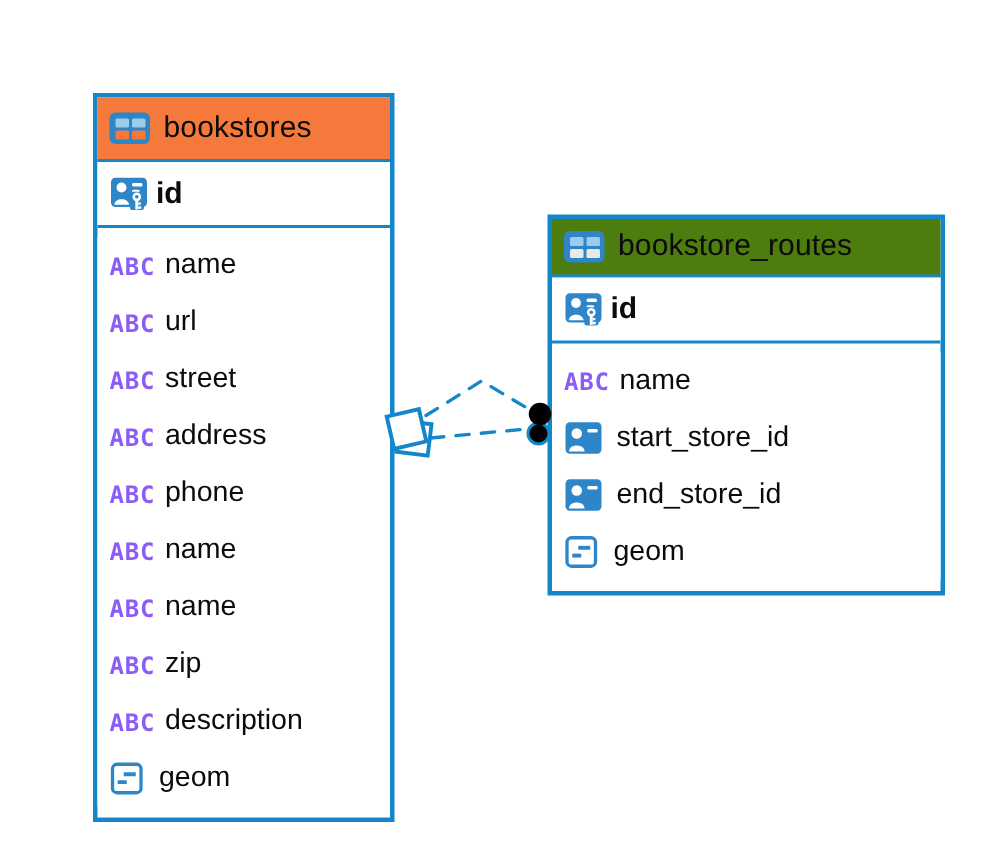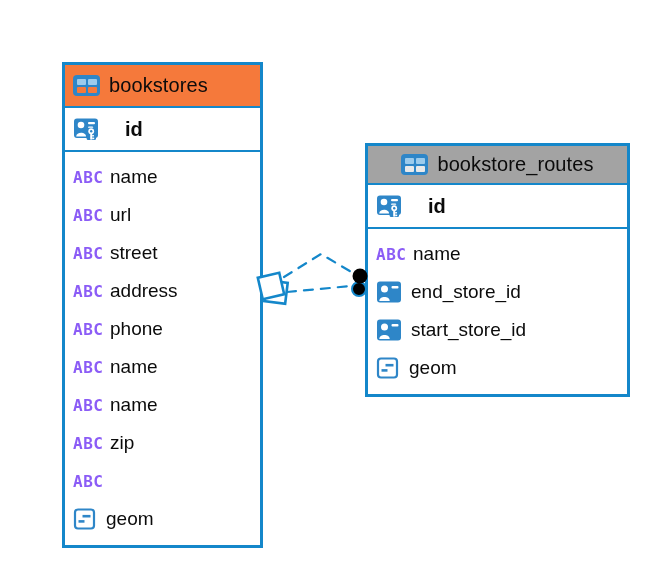--- a/index.html
+++ b/index.html
@@ -28,24 +28,24 @@
   .etable.t-routes     { left: 365px; top: 143px; width: 265px; }
 
   .ehead {
     display: flex; align-items: center; gap: 9px;
     padding: 0 8px;
     border-bottom: 2px solid #1487CA;
     font-size: 20px;
     letter-spacing: 0.1px;
   }
   .t-bookstores .ehead { height: 41px; --hdr: #F5793B; background: #F5793B; }
-  .t-routes     .ehead { height: 37px; --hdr: #E9E9E9; background: #a3a3a3; justify-content: center; }
+  .t-routes     .ehead { height: 37px; --hdr: #E9E9E9; background: #4d7c0f; }
 
   .pkrow {
-    display: flex; align-items: center; gap: 26px;
+    display: flex; align-items: center; gap: 5px;
     padding: 0 8px;
     height: 42px;
     border-bottom: 2px solid #1487CA;
     font-size: 20px;
     font-weight: bold;
     background: #ffffff;
   }
 
   .cols { padding: 6px 0 7px 0; }
   .colrow {
@@ -157,20 +157,21 @@
       <div class="colrow">
         <span class="abc-icon">ABC</span>
         <span>name</span>
       </div>
       <div class="colrow">
         <span class="abc-icon">ABC</span>
         <span>zip</span>
       </div>
       <div class="colrow">
         <span class="abc-icon">ABC</span>
+        <span>description</span>
       </div>
       <div class="colrow">
         <svg class="svg-icon" width="24" height="24" viewBox="0 0 24 24">
           <rect x="2" y="2.5" width="19" height="19" rx="3" fill="none" stroke="#2E86C8" stroke-width="2.2"></rect>
           <line x1="9.5" y1="9.2" x2="17.5" y2="9.2" stroke="#2E86C8" stroke-width="2.6"></line>
           <line x1="5.5" y1="14.4" x2="11.5" y2="14.4" stroke="#2E86C8" stroke-width="2.6"></line>
         </svg>
         <span>geom</span>
       </div>
     </div>
@@ -209,30 +210,30 @@
         <span class="abc-icon">ABC</span>
         <span>name</span>
       </div>
       <div class="colrow">
         <svg class="svg-icon" width="26" height="24" viewBox="0 0 26 24">
           <rect x="1" y="1.5" width="24" height="21" rx="3" fill="#2E86C8"></rect>
           <circle cx="8.5" cy="9" r="3.5" fill="#ffffff"></circle>
           <path d="M3.3,21 c0,-5.4 10.4,-5.4 10.4,0 z" fill="#ffffff"></path>
           <rect x="15.5" y="6" width="7" height="2.4" rx="1" fill="#ffffff"></rect>
         </svg>
-        <span>end_store_id</span>
+        <span>start_store_id</span>
       </div>
       <div class="colrow">
         <svg class="svg-icon" width="26" height="24" viewBox="0 0 26 24">
           <rect x="1" y="1.5" width="24" height="21" rx="3" fill="#2E86C8"></rect>
           <circle cx="8.5" cy="9" r="3.5" fill="#ffffff"></circle>
           <path d="M3.3,21 c0,-5.4 10.4,-5.4 10.4,0 z" fill="#ffffff"></path>
           <rect x="15.5" y="6" width="7" height="2.4" rx="1" fill="#ffffff"></rect>
         </svg>
-        <span>start_store_id</span>
+        <span>end_store_id</span>
       </div>
       <div class="colrow">
         <svg class="svg-icon" width="24" height="24" viewBox="0 0 24 24">
           <rect x="2" y="2.5" width="19" height="19" rx="3" fill="none" stroke="#2E86C8" stroke-width="2.2"></rect>
           <line x1="9.5" y1="9.2" x2="17.5" y2="9.2" stroke="#2E86C8" stroke-width="2.6"></line>
           <line x1="5.5" y1="14.4" x2="11.5" y2="14.4" stroke="#2E86C8" stroke-width="2.6"></line>
         </svg>
         <span>geom</span>
       </div>
     </div>

